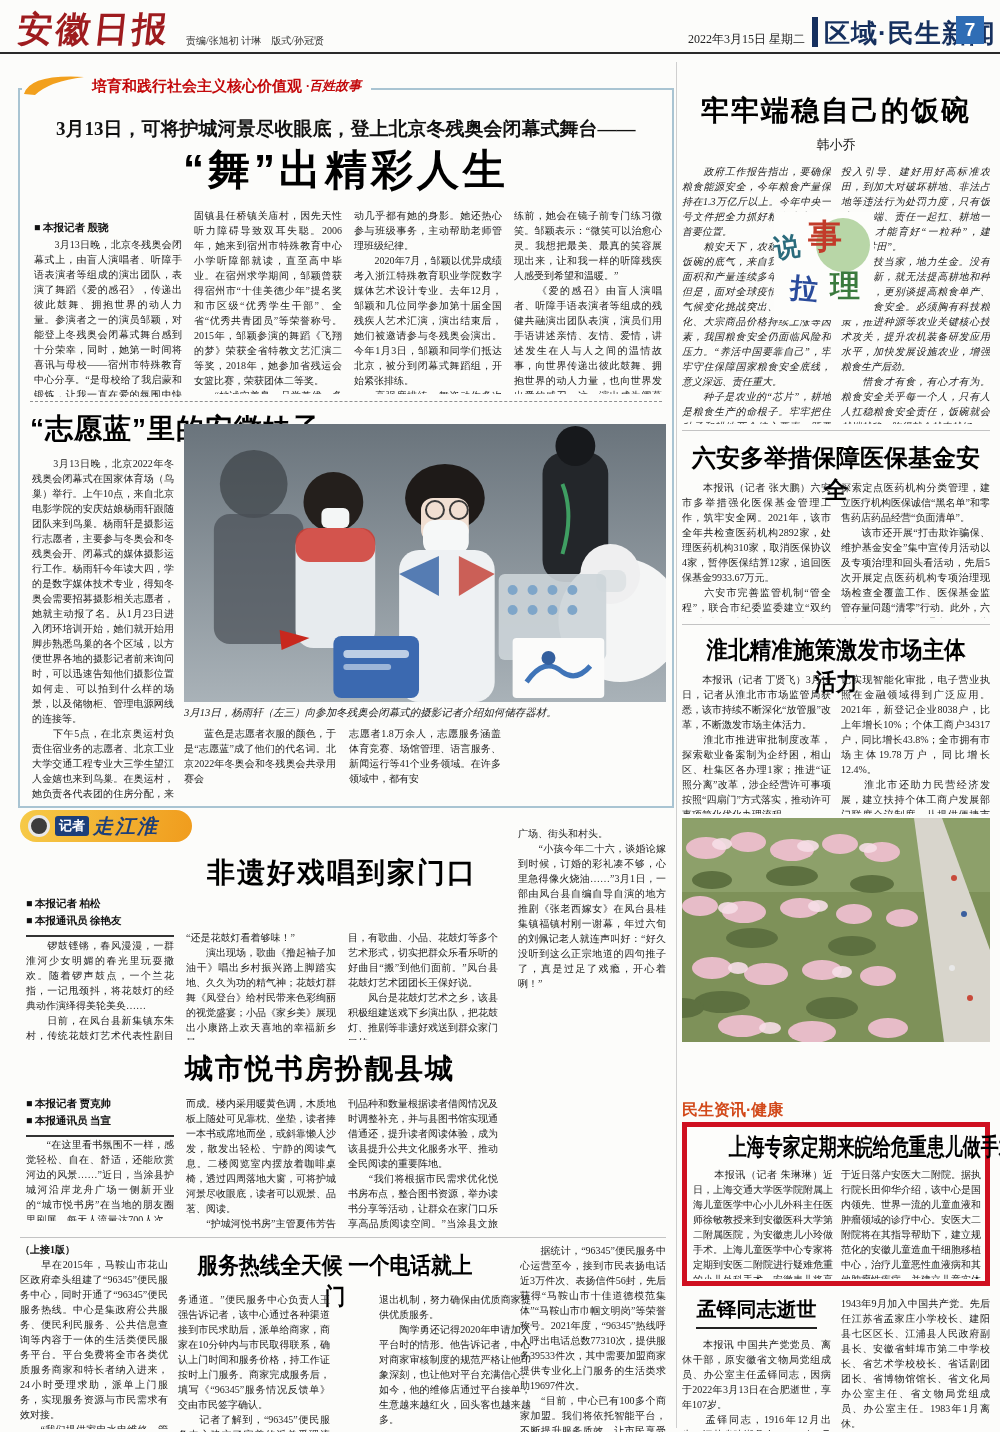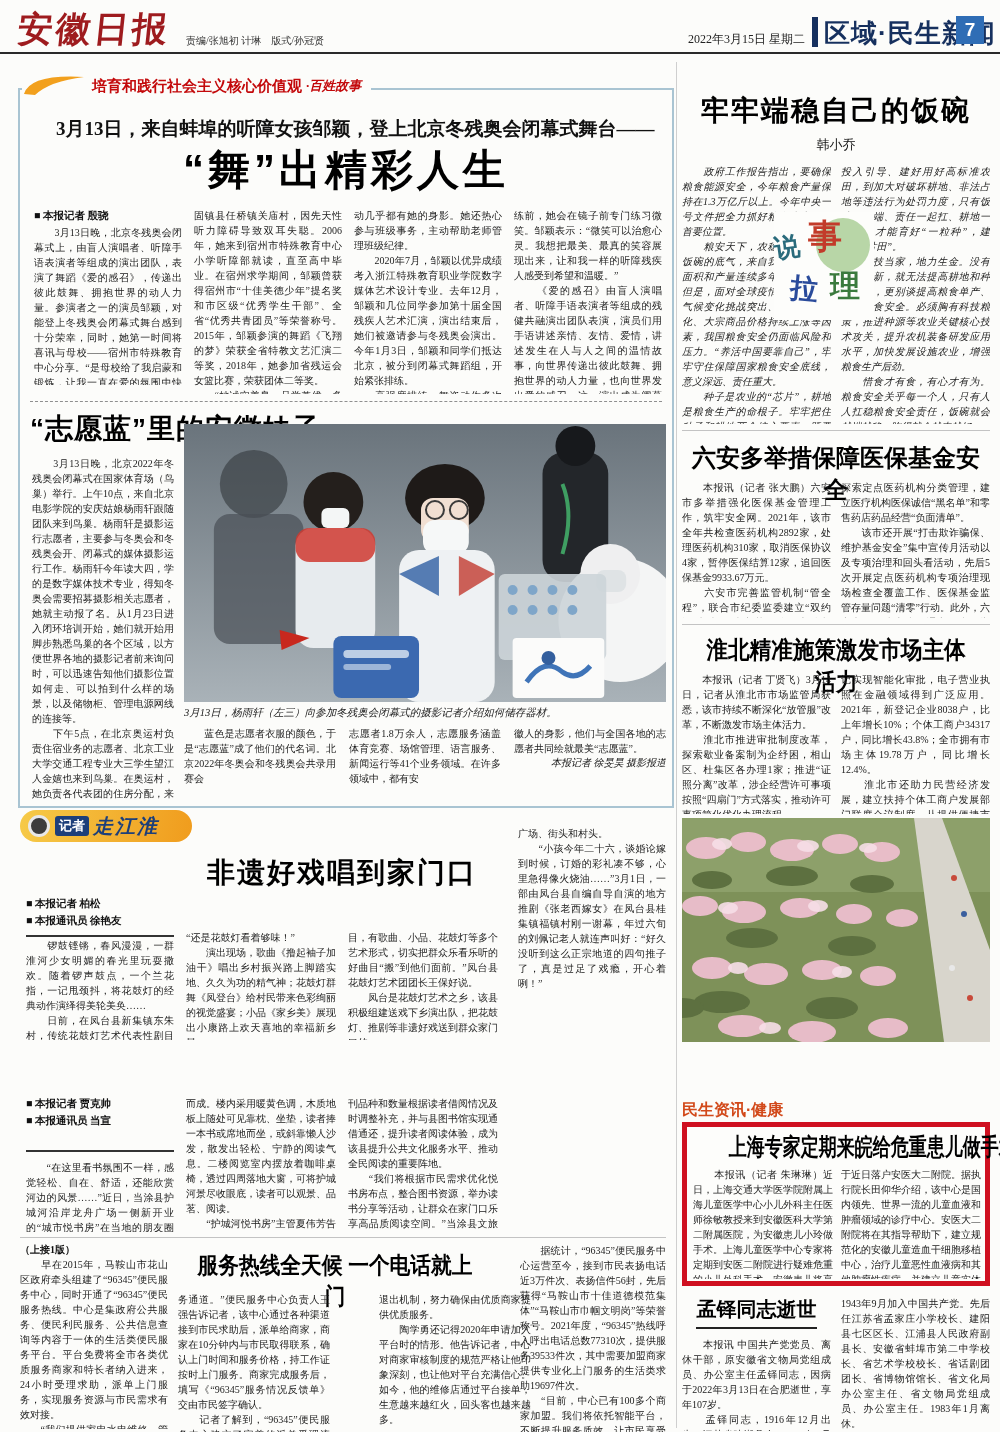--- a/index.html
+++ b/index.html
@@ -39,24 +39,24 @@
   <div class="abs" style="left:22px;top:72px;height:28px;display:flex;align-items:center;background:#fcfcfa;padding-right:10px;">
     <span style="margin-right:6px;">
       <svg width="64" height="24">
           <path d="M2,22 Q8,2 62,5 Q28,9 13,23 Z" fill="#f2a01d"></path>
         </svg>
     </span>
     <span class="sans" style="font-size:15px;font-weight:900;color:#c3090b;">培育和践行社会主义核心价值观</span>
     <span style="font-size:13px;font-weight:bold;font-style:italic;color:#c3090b;margin-left:4px;">·百姓故事</span>
   </div>
 
-  <div class="abs" style="left:56px;top:116px;width:600px;font-size:19px;font-weight:bold;">3月13日，来自蚌埠的听障女孩邹颖，登上北京冬残奥会闭幕式舞台——</div>
+  <div class="abs" style="left:56px;top:116px;width:600px;font-size:19px;font-weight:bold;">3月13日，可将护城河景尽收眼底，登上北京冬残奥会闭幕式舞台——</div>
   <div class="abs headline center" style="left:34px;top:142px;width:624px;font-size:42px;letter-spacing:4px;">“舞”出精彩人生</div>
 
-  <div class="abs" style="left:34px;top:208px;width:148px;height:186px;overflow:hidden;">
+  <div class="abs" style="left:34px;top:220px;width:148px;height:186px;overflow:hidden;">
     <div class="byline">■ 本报记者 殷骁</div>
     <div class="body-col" style="height:160px;">　　3月13日晚，北京冬残奥会闭幕式上，由盲人演唱者、听障手语表演者等组成的演出团队，表演了舞蹈《爱的感召》，传递出彼此鼓舞、拥抱世界的动人力量。参演者之一的演员邹颖，对能登上冬残奥会闭幕式舞台感到十分荣幸，同时，她第一时间将喜讯与母校——宿州市特殊教育中心分享。“是母校给了我启蒙和锻炼，让我一直在爱的氛围中快乐成长，变得坚毅、自信、勇敢。”邹颖在给母校的感谢信中写道。
 　　2000年1月，邹颖出生于蚌埠市</div>
   </div>
   <div class="abs body-col" style="left:194px;top:208px;width:148px;height:186px;">固镇县任桥镇关庙村，因先天性听力障碍导致双耳失聪。2006年，她来到宿州市特殊教育中心小学听障部就读，直至高中毕业。在宿州求学期间，邹颖曾获得宿州市“十佳美德少年”提名奖和市区级“优秀学生干部”、全省“优秀共青团员”等荣誉称号。2015年，邹颖参演的舞蹈《飞翔的梦》荣获全省特教文艺汇演二等奖，2018年，她参加省残运会女篮比赛，荣获团体二等奖。
 　　“她诚实善良，品学兼优，多才多艺。”提起邹颖，初中班主任王天锡连声称赞。邹颖从小身材高挑，极具舞蹈天赋，学校各项文体活</div>
   <div class="abs body-col" style="left:354px;top:208px;width:148px;height:186px;">动几乎都有她的身影。她还热心参与班级事务，主动帮助老师管理班级纪律。
 　　2020年7月，邹颖以优异成绩考入浙江特殊教育职业学院数字媒体艺术设计专业。去年12月，邹颖和几位同学参加第十届全国残疾人艺术汇演，演出结束后，她们被邀请参与冬残奥会演出。今年1月3日，邹颖和同学们抵达北京，被分到闭幕式舞蹈组，开始紧张排练。
 　　高强度排练，舞姿动作多次调整，都没有难倒邹颖。她克服了语言和听力等方面的困难，在指导老师等人帮助下勤练动作。训练间隙，邹颖还会在角落里反复练习、琢磨，为让表情更自然，每次排</div>
   <div class="abs body-col" style="left:514px;top:208px;width:148px;height:186px;">练前，她会在镜子前专门练习微笑。邹颖表示：“微笑可以治愈心灵。我想把最美、最真的笑容展现出来，让和我一样的听障残疾人感受到希望和温暖。”
@@ -116,24 +116,20 @@
       <path d="M344,258 q18,-26 36,-10 q14,10 28,-6" stroke="#3f74b8" stroke-width="5" fill="none"></path>
       <circle cx="366" cy="234" r="7" fill="#335f9e"></circle>
       <path d="M96,206 l30,8 l-28,12 z" fill="#c8281e"></path>
     </svg>
   </div>
 
   <div class="abs kai" style="left:184px;top:706px;width:482px;font-size:10.5px;color:#222;">3月13日，杨雨轩（左三）向参加冬残奥会闭幕式的摄影记者介绍如何储存器材。</div>
 
   <div class="abs body-col" style="left:184px;top:726px;width:152px;height:74px;">　　蓝色是志愿者衣服的颜色，于是“志愿蓝”成了他们的代名词。北京2022年冬奥会和冬残奥会共录用赛会</div>
   <div class="abs body-col" style="left:349px;top:726px;width:152px;height:74px;">志愿者1.8万余人，志愿服务涵盖体育竞赛、场馆管理、语言服务、新闻运行等41个业务领域。在许多领域中，都有安</div>
-  <div class="abs" style="left:514px;top:726px;width:152px;height:74px;overflow:hidden;">
-    <span class="body-col" style="display:block;">徽人的身影，他们与全国各地的志愿者共同绘就最美“志愿蓝”。</span>
-    <span class="credit" style="font-size:10px;">本报记者 徐旻昊 摄影报道</span>
-  </div>
 
   <div class="abs" style="left:20px;top:810px;width:172px;height:32px;border-radius:16px;background:linear-gradient(100deg,#f6ca48,#f09c1d);display:flex;align-items:center;padding:0 8px;box-sizing:border-box;">
     <span style="width:16px;height:16px;border-radius:50%;background:#3c3c3c;border:3px solid #e8e8e8;display:inline-block;margin-right:5px;"></span>
     <span class="sans" style="background:#1d3f7a;color:#fff;font-size:13px;font-weight:bold;padding:1px 4px;border-radius:3px;margin-right:4px;">记者</span>
     <span style="color:#1d3f7a;font-size:20px;font-weight:900;font-style:italic;letter-spacing:2px;">走江淮</span>
   </div>
 
   <div class="abs" style="left:26px;top:896px;width:148px;padding-bottom:5px;border-bottom:2px solid #333;">
     <div class="byline">■ 本报记者 柏松</div>
     <div class="byline">■ 本报通讯员 徐艳友</div>
@@ -142,22 +138,23 @@
   <div class="abs body-col" style="left:26px;top:938px;width:148px;height:102px;">　　锣鼓铿锵，春风漫漫，一群淮河少女明媚的春光里玩耍撒欢。随着锣声鼓点，一个兰花指，一记甩颈抖，将花鼓灯的经典动作演绎得美轮美奂……
 　　日前，在凤台县新集镇东朱村，传统花鼓灯艺术代表性剧目《游春》，把该县22年度“送文艺下乡”首场花鼓灯专场演出推向高潮。村民李齐感慨地说：</div>
   <div class="abs body-col" style="left:186px;top:930px;width:150px;height:110px;">“还是花鼓灯看着够味！”
 　　演出现场，歌曲《撸起袖子加油干》唱出乡村振兴路上脚踏实地、久久为功的精气神；花鼓灯群舞《凤登台》给村民带来色彩绚丽的视觉盛宴；小品《家乡美》展现出小康路上欢天喜地的幸福新乡景。
 　　“我们接下来还要奔赴尚塘、顾桥等乡镇、村，每天演出2场，每场17个节</div>
   <div class="abs body-col" style="left:348px;top:930px;width:150px;height:110px;">目，有歌曲、小品、花鼓灯等多个艺术形式，切实把群众乐看乐听的好曲目“搬”到他们面前。”凤台县花鼓灯艺术团团长王保好说。
 　　凤台是花鼓灯艺术之乡，该县积极组建送戏下乡演出队，把花鼓灯、推剧等非遗好戏送到群众家门口的</div>
   <div class="abs body-col" style="left:518px;top:826px;width:148px;height:214px;">广场、街头和村头。
 　　“小孩今年二十六，谈婚论嫁到时候，订婚的彩礼凑不够，心里急得像火烧油……”3月1日，一部由凤台县自编自导自演的地方推剧《张老西嫁女》在凤台县桂集镇福镇村刚一谢幕，年过六旬的刘佩记老人就连声叫好：“好久没听到这么正宗地道的四句推子了，真是过足了戏瘾，开心着咧！”</div>
 
+  <div class="abs headline center" style="left:140px;top:1050px;width:360px;font-size:28px;letter-spacing:2px;">城市悦书房扮靓县城</div>
   <div class="abs" style="left:26px;top:1096px;width:148px;height:136px;overflow:hidden;">
-    <div style="padding-bottom:20px;border-bottom:2px solid #333;margin-bottom:8px;">
+    <div style="padding-bottom:5px;border-bottom:2px solid #333;margin-bottom:0;">
       <div class="byline">■ 本报记者 贾克帅</div>
       <div class="byline">■ 本报通讯员 当宣</div>
     </div>
     <div class="body-col" style="height:84px;">　　“在这里看书氛围不一样，感觉轻松、自在、舒适，还能欣赏河边的风景……”近日，当涂县护城河沿岸龙舟广场一侧新开业的“城市悦书房”在当地的朋友圈里刷屏，每天人流量达700人次，一时间成为新晋网红打卡点。
 　　在龙舟广场，记者看到“护城河悦书房”由一座古色古香的两层六角楼改造</div>
   </div>
   <div class="abs body-col" style="left:186px;top:1096px;width:150px;height:136px;">而成。楼内采用暖黄色调，木质地板上随处可见靠枕、坐垫，读者捧一本书或席地而坐，或斜靠懒人沙发，散发出轻松、宁静的阅读气息。二楼阅览室内摆放着咖啡桌椅，透过四周落地大窗，可将护城河景尽收眼底，读者可以观景、品茗、阅读。
 　　“护城河悦书房”主管夏伟芳告诉记者，悦书房建设总投入约200万元，面积286平方米，内设110余个阅览坐席，分设借阅区、阅读区、少儿体验区、馆藏书</div>
   <div class="abs body-col" style="left:348px;top:1096px;width:150px;height:136px;">刊品种和数量根据读者借阅情况及时调整补充，并与县图书馆实现通借通还，提升读者阅读体验，成为该县提升公共文化服务水平、推动全民阅读的重要阵地。
 　　“我们将根据市民需求优化悦书房布点，整合图书资源，举办读书分享等活动，让群众在家门口乐享高品质阅读空间。”当涂县文旅部门相关负责人说。</div>

